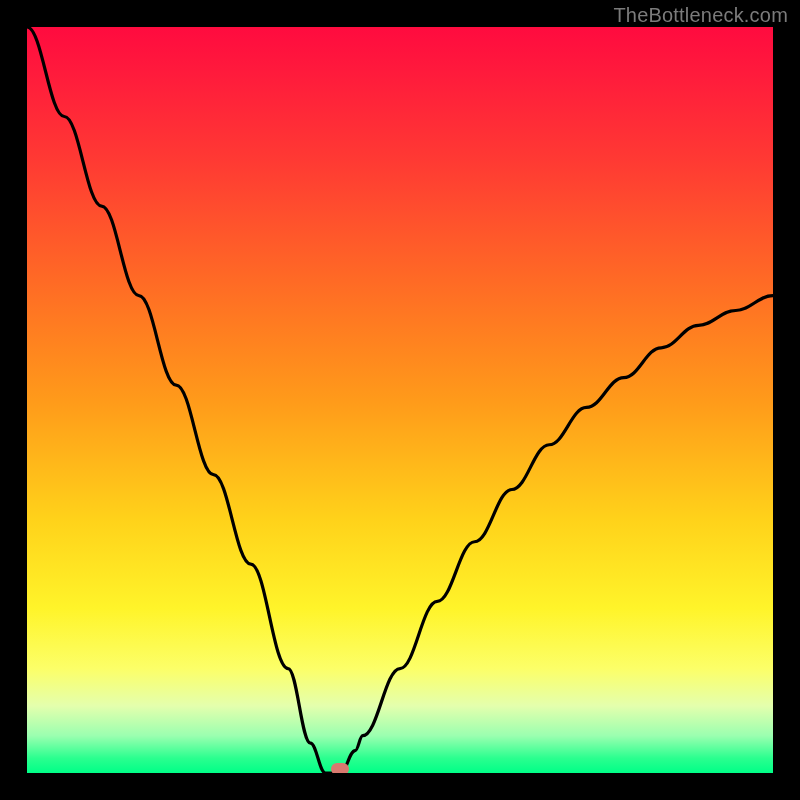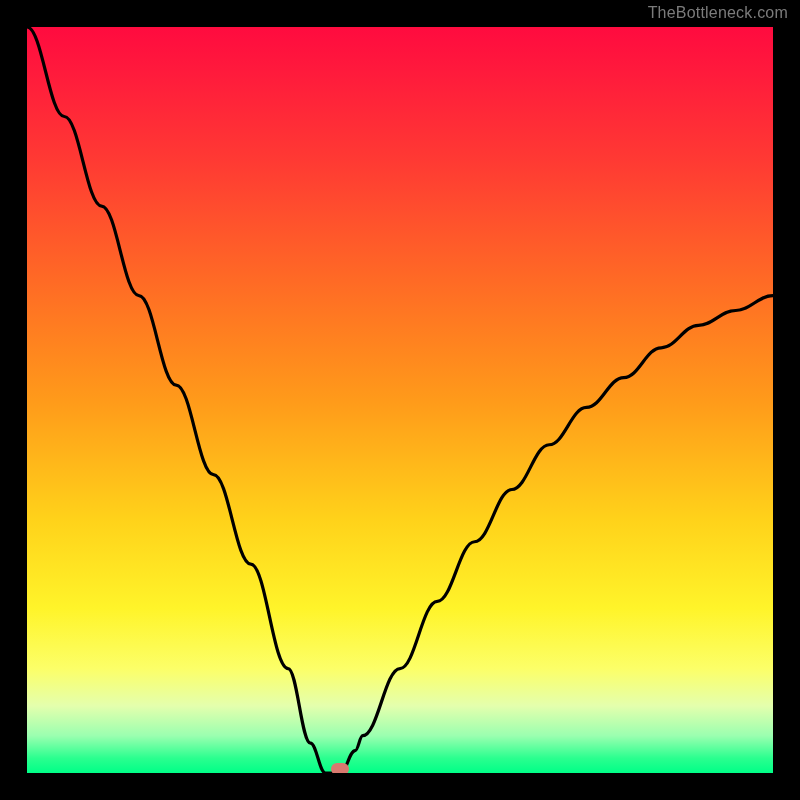--- a/index.html
+++ b/index.html
@@ -15,21 +15,21 @@
     position: relative;
     width: 800px;
     height: 800px;
     background: #000;
   }
   .watermark {
     position: absolute;
     top: 4px;
     right: 12px;
     color: #7b7b7b;
-    font-size: 16px;
+    font-size: 20px;
     font-weight: 400;
     letter-spacing: 0.2px;
     z-index: 5;
   }
   .plot-area {
     position: absolute;
     left: 27px;
     top: 27px;
     width: 746px;
     height: 746px;

